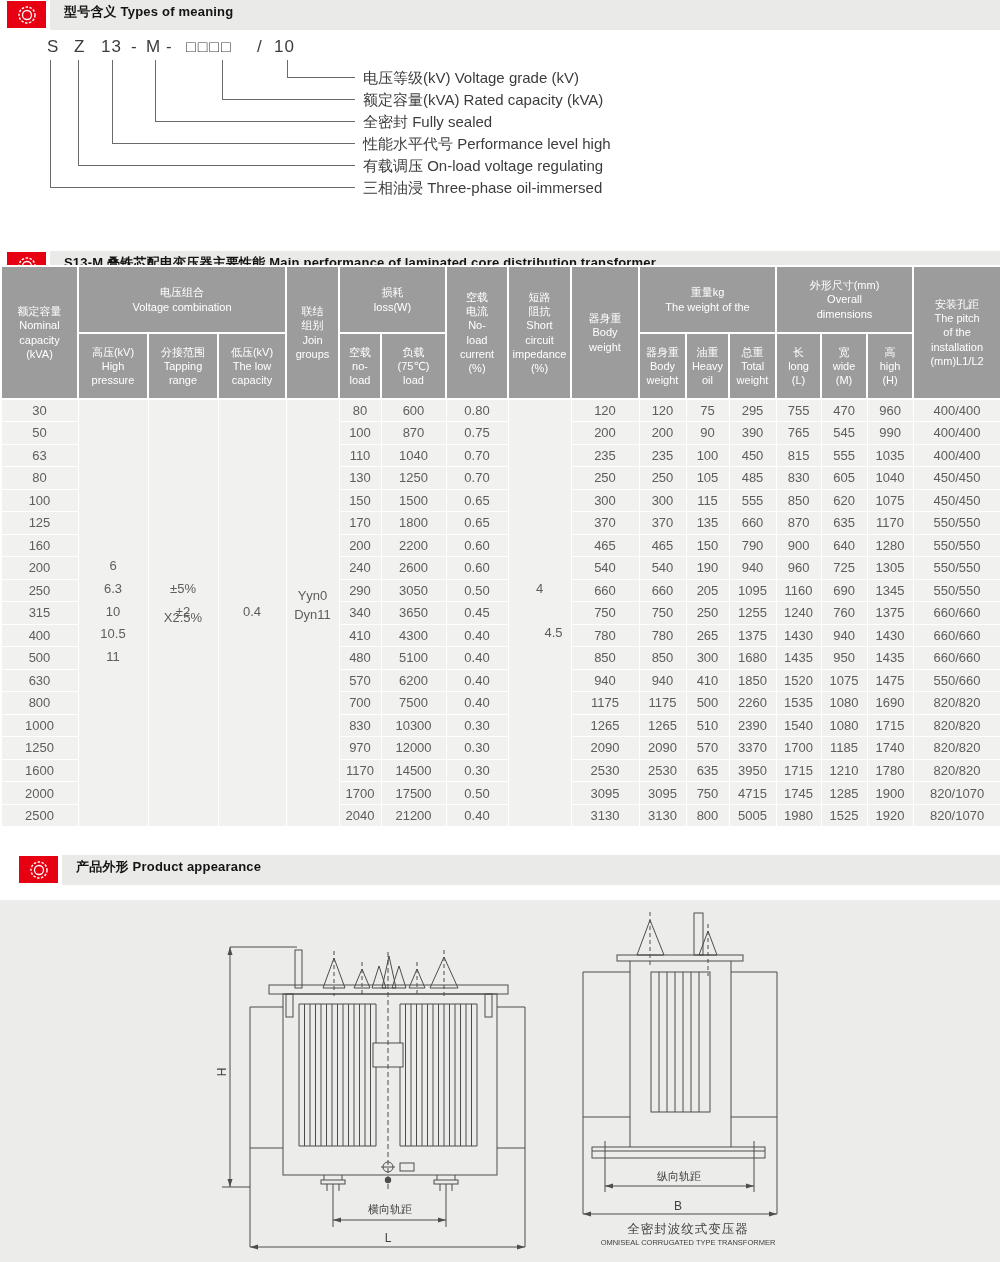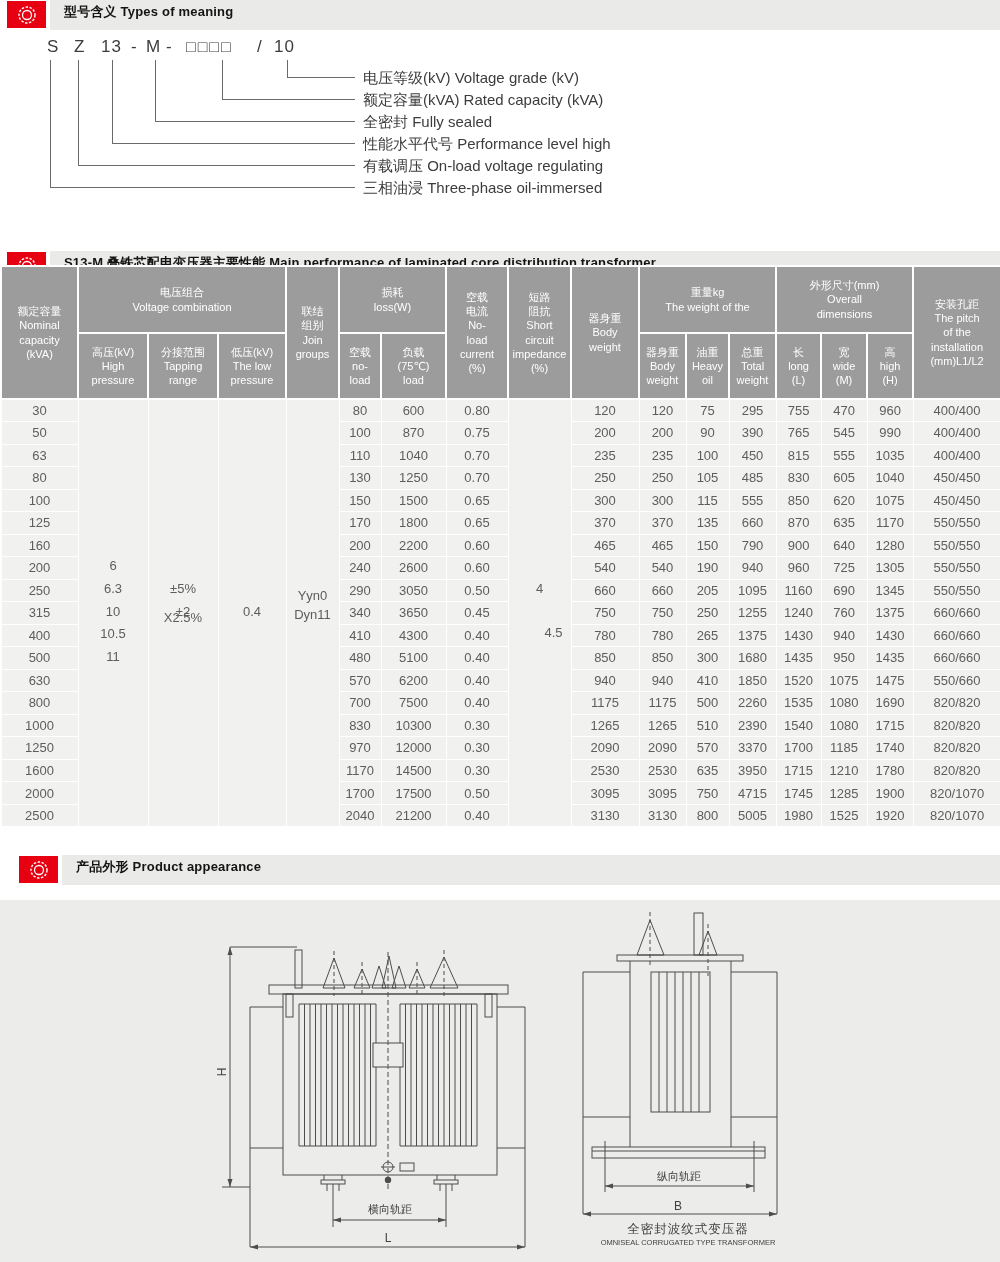--- a/index.html
+++ b/index.html
@@ -154,21 +154,21 @@
       </tr>
       <tr>
         <th>高压(kV)
 High
 pressure</th>
         <th>分接范围
 Tapping
 range</th>
         <th>低压(kV)
 The low
-pressure</th>
+capacity</th>
         <th>空载
 no-
 load</th>
         <th>负载
 (75℃)
 load</th>
         <th>器身重
 Body
 weight</th>
         <th>油重

